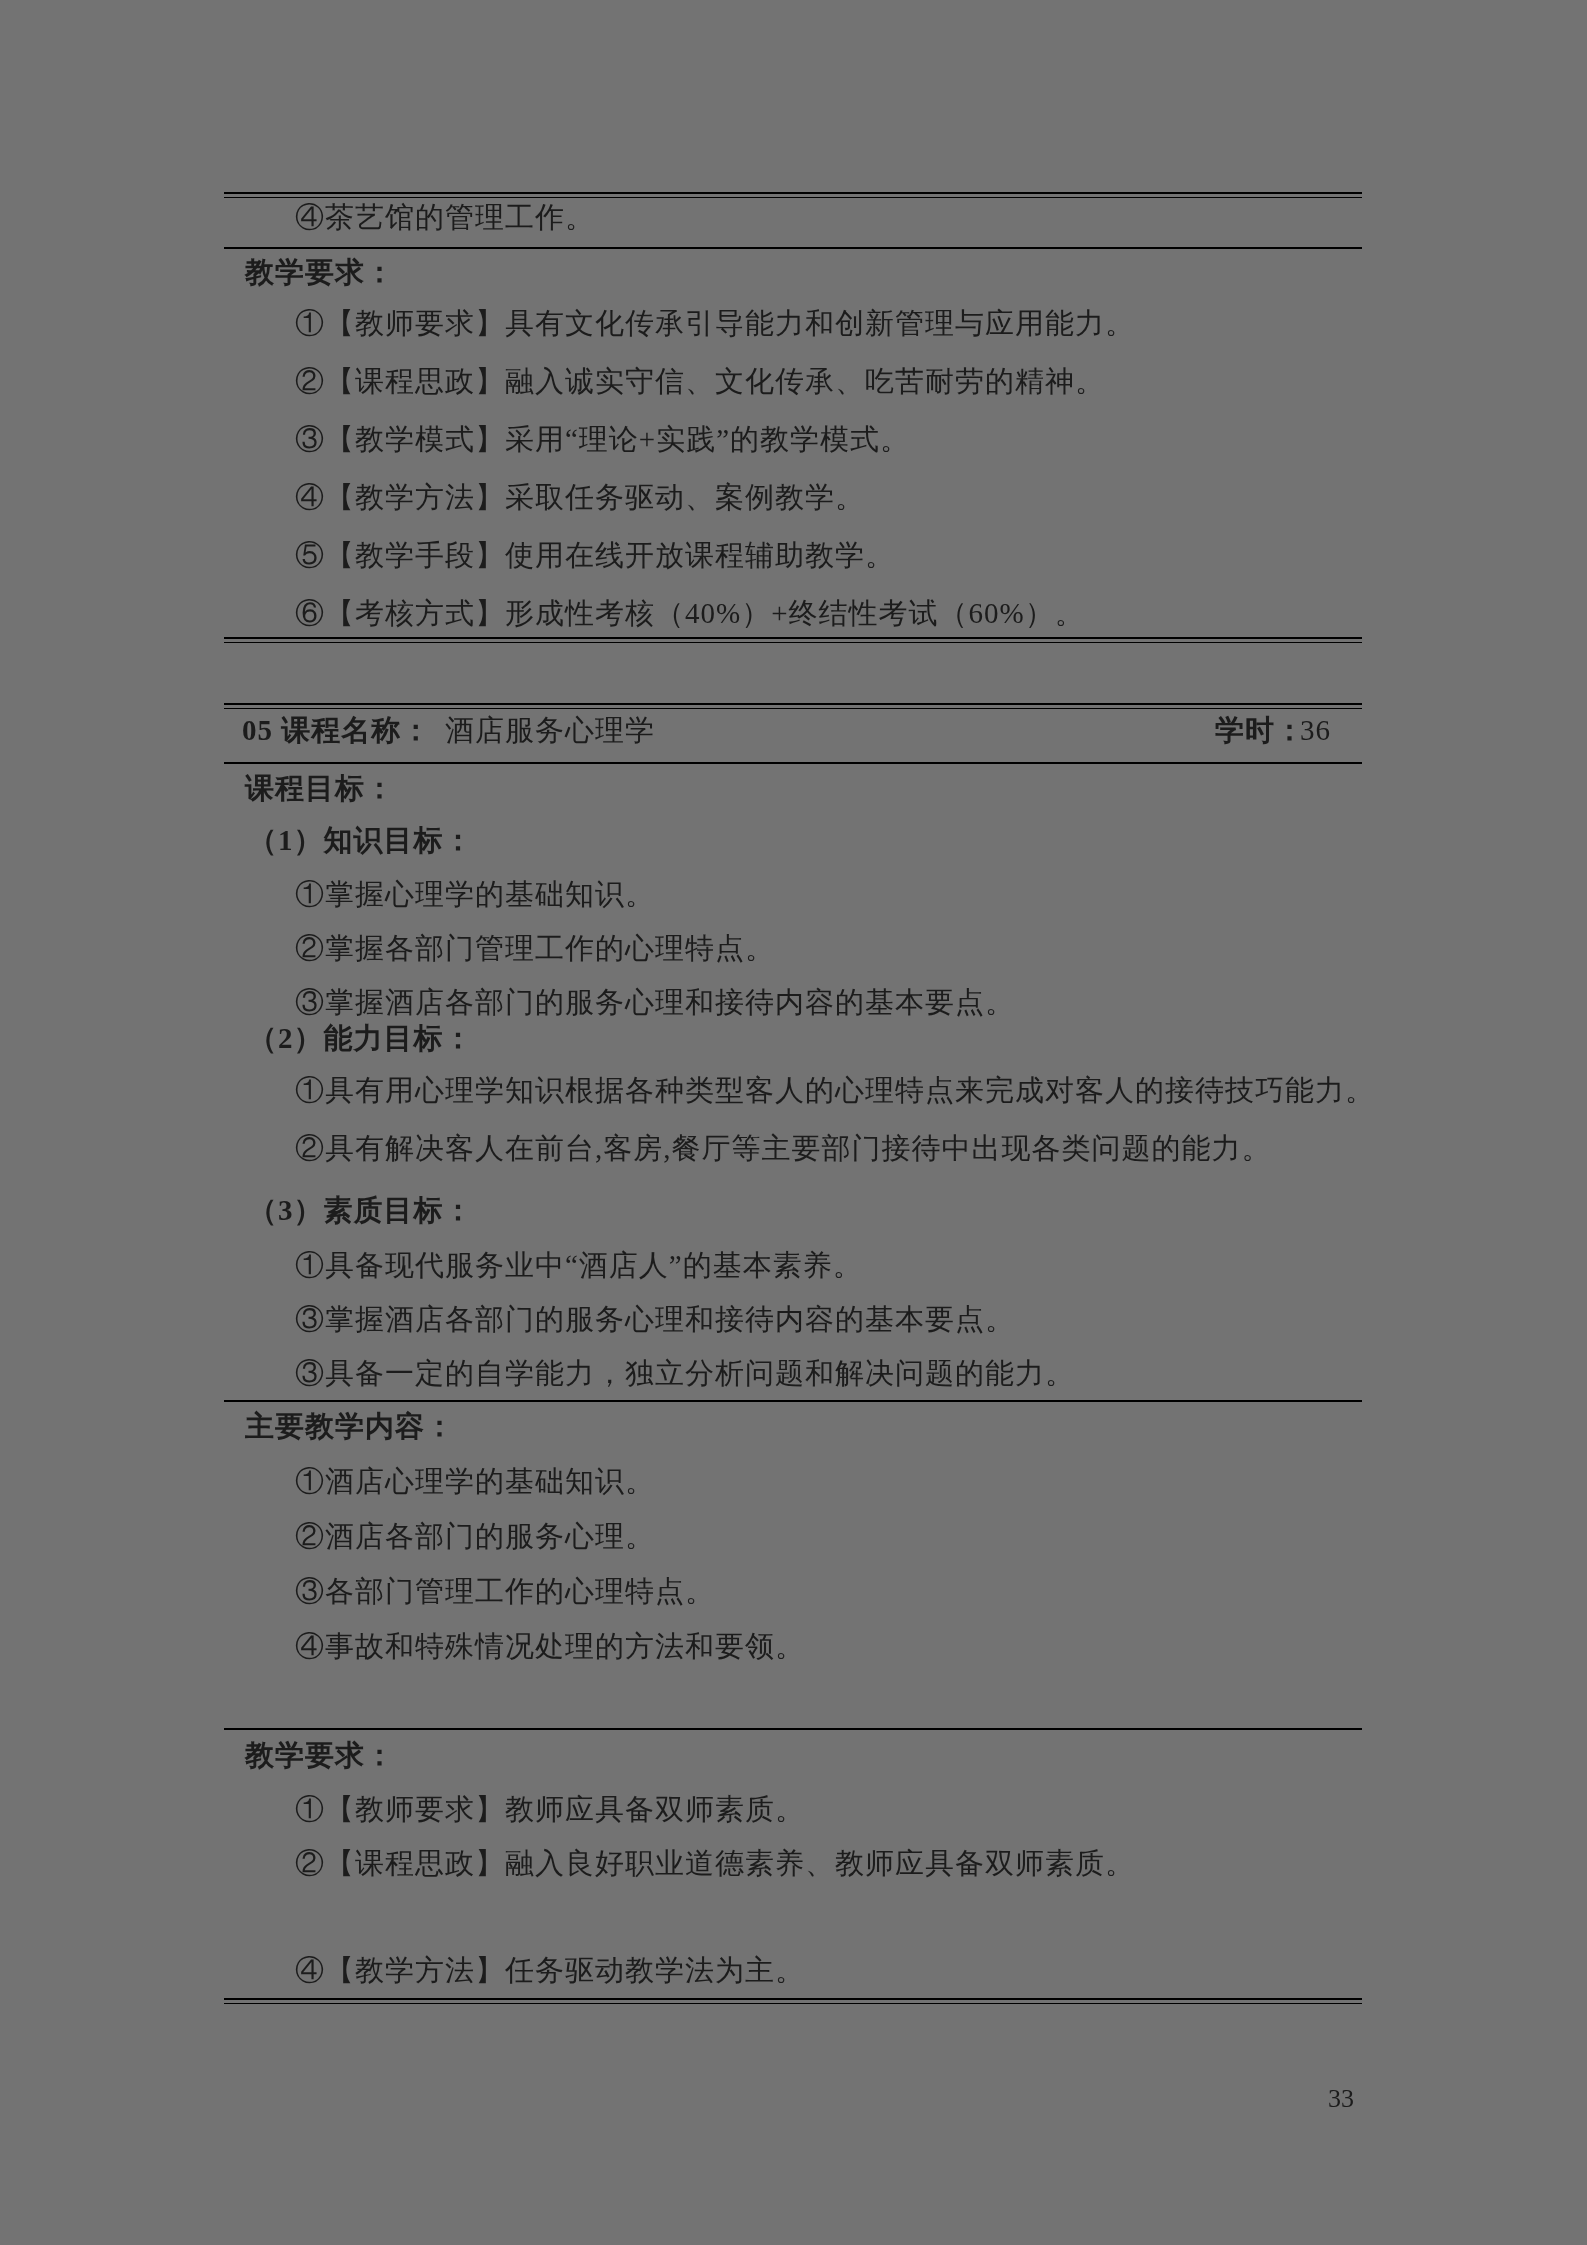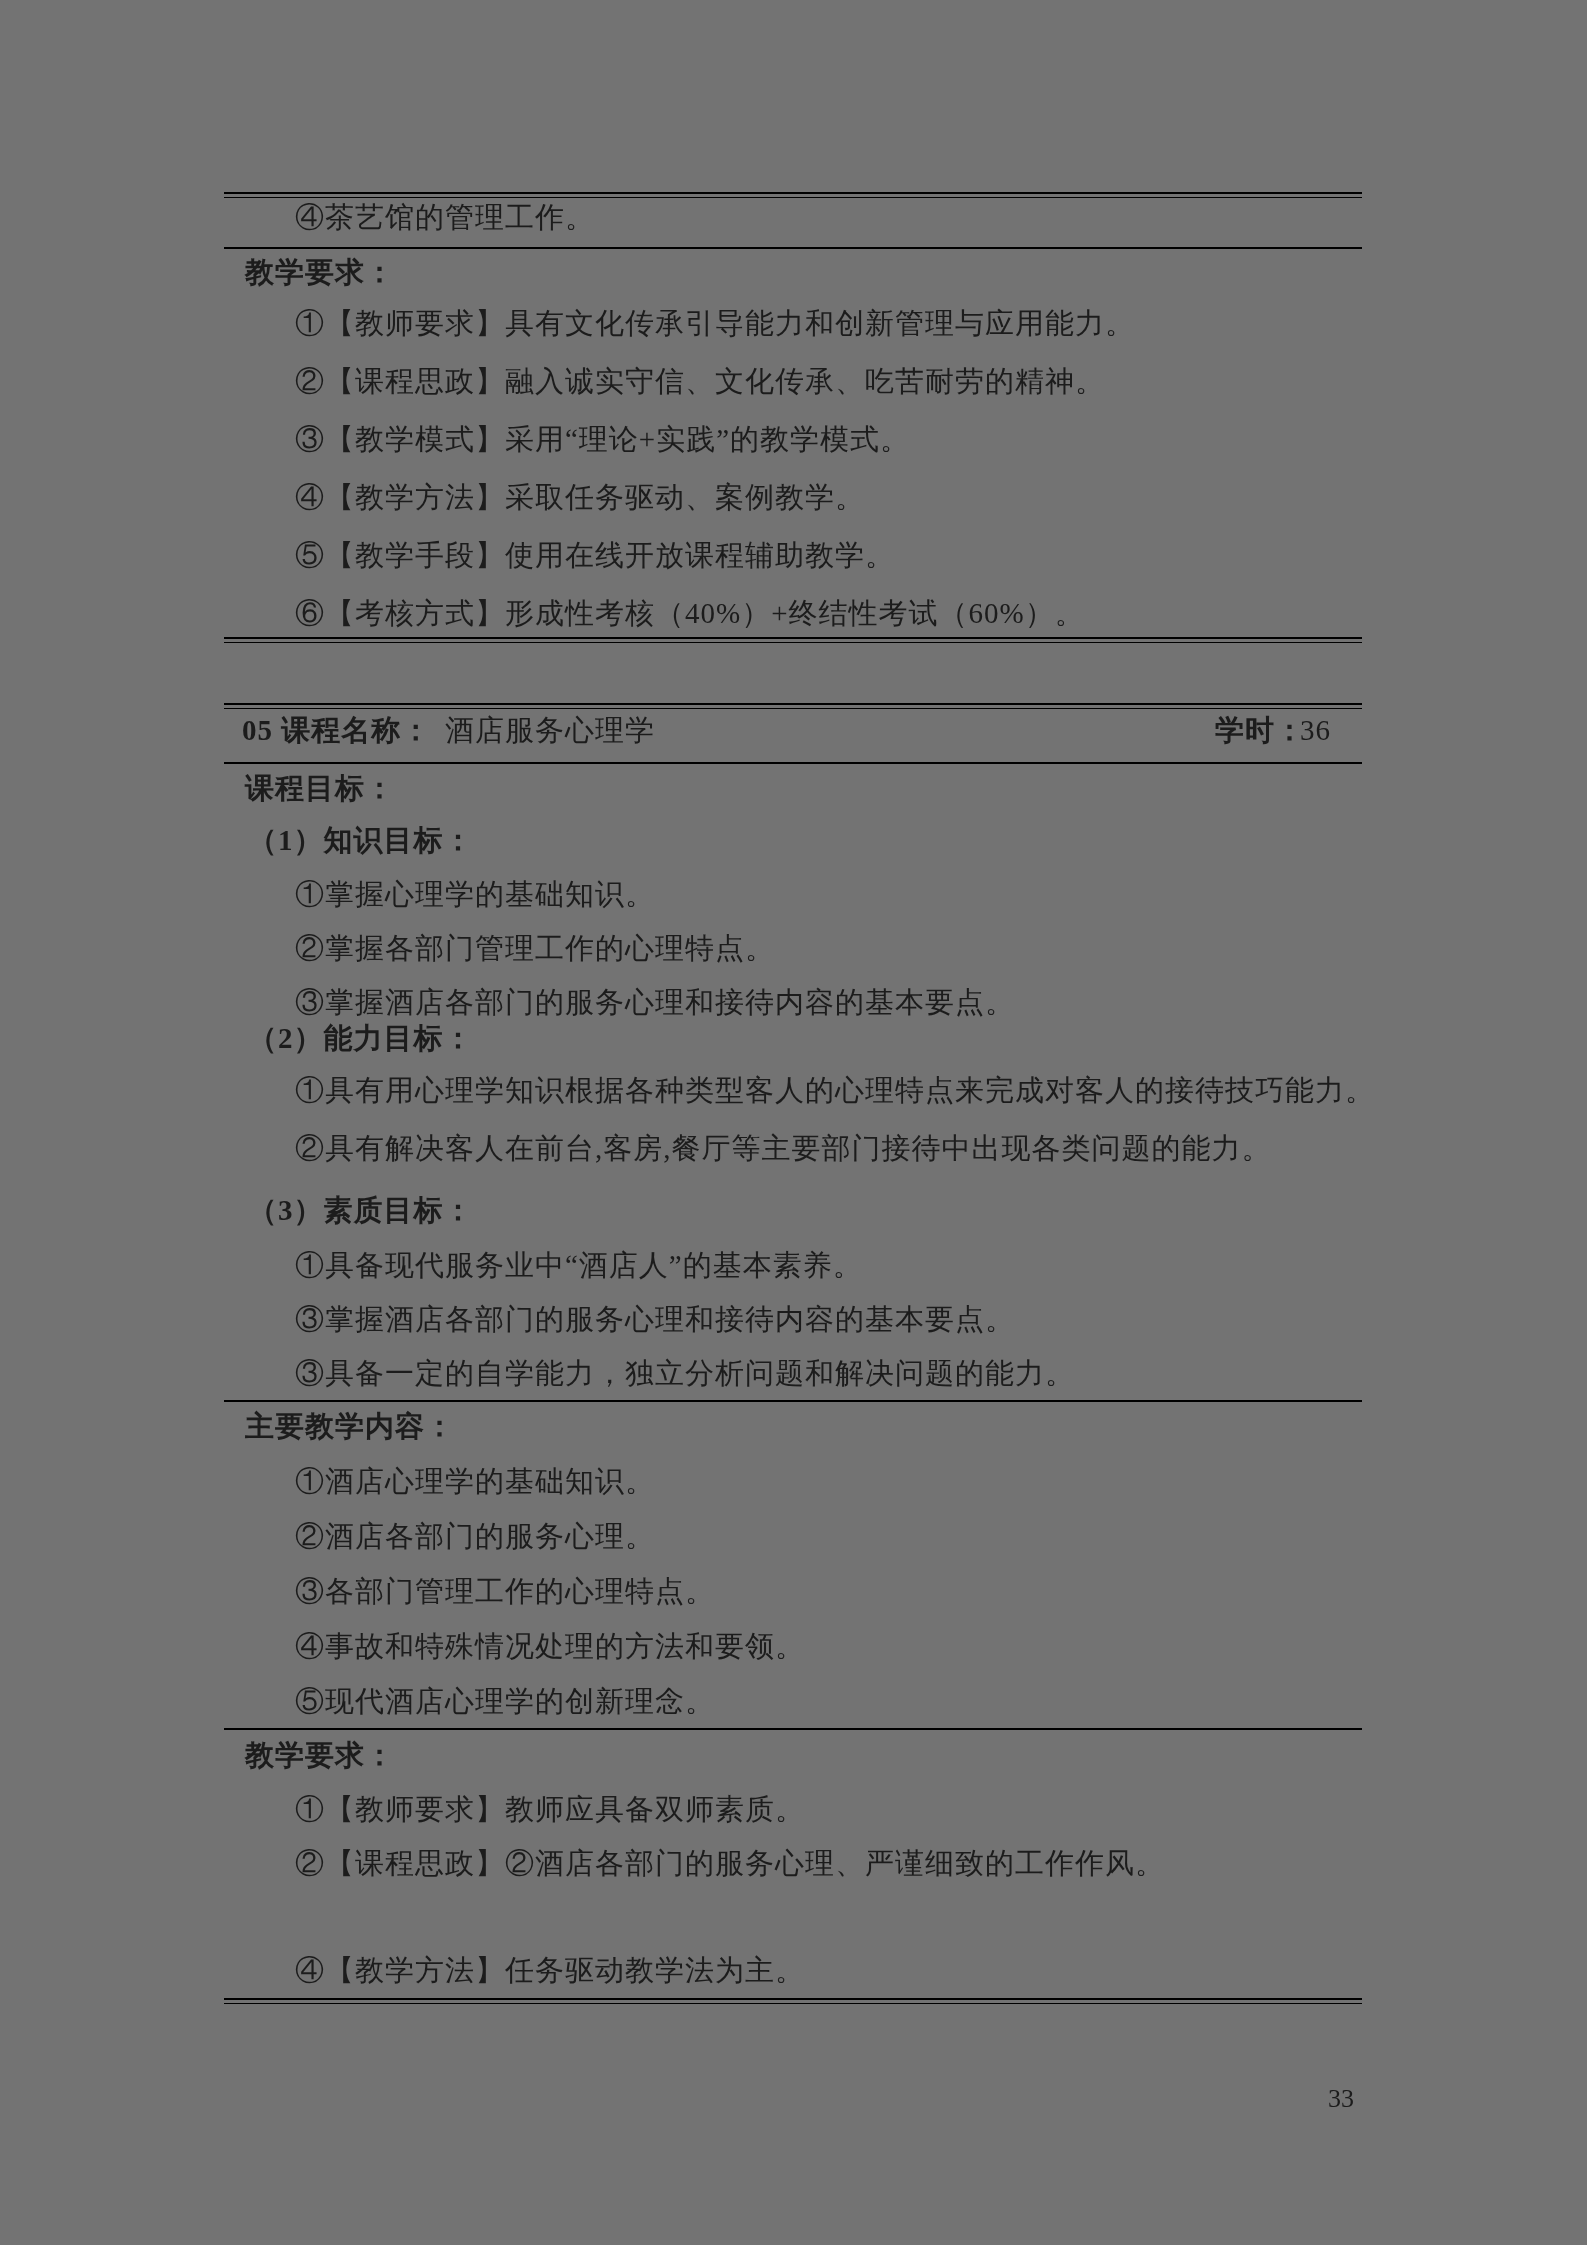--- a/index.html
+++ b/index.html
@@ -99,26 +99,25 @@
   <div class="t" style="left:295px; top:1302px;">③掌握酒店各部门的服务心理和接待内容的基本要点。</div>
   <div class="t" style="left:295px; top:1356px;">③具备一定的自学能力，独立分析问题和解决问题的能力。</div>
 
   <div class="rule-s" style="top:1400px;"></div>
 
   <div class="t hd" style="left:245px; top:1409px;">主要教学内容：</div>
   <div class="t" style="left:295px; top:1464px;">①酒店心理学的基础知识。</div>
   <div class="t" style="left:295px; top:1519px;">②酒店各部门的服务心理。</div>
   <div class="t" style="left:295px; top:1574px;">③各部门管理工作的心理特点。</div>
   <div class="t" style="left:295px; top:1629px;">④事故和特殊情况处理的方法和要领。</div>
-  <div class="t" style="left:295px; top:1684px;">⑤现代酒店心理学的创新理念。</div>
 
   <div class="rule-s" style="top:1728px;"></div>
 
   <div class="t hd" style="left:245px; top:1738px;">教学要求：</div>
   <div class="t" style="left:295px; top:1792px;">①【教师要求】教师应具备双师素质。</div>
-  <div class="t" style="left:295px; top:1846px;">②【课程思政】②酒店各部门的服务心理、严谨细致的工作作风。</div>
+  <div class="t" style="left:295px; top:1846px;">②【课程思政】融入良好职业道德素养、教师应具备双师素质。</div>
   <div class="t" style="left:295px; top:1953px;">④【教学方法】任务驱动教学法为主。</div>
 
   <div class="rule-d" style="top:1998px;"></div>
 
   <div class="t pageno" style="left:1328px; top:2082px;">33</div>
 
 </div>
 
 </body></html>

